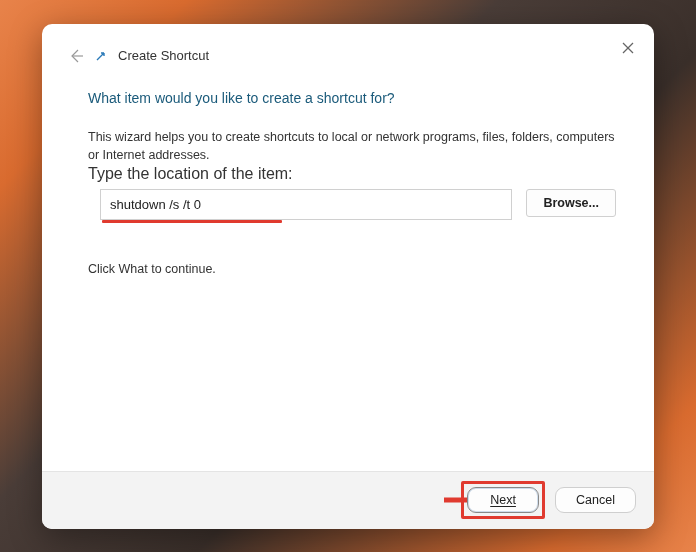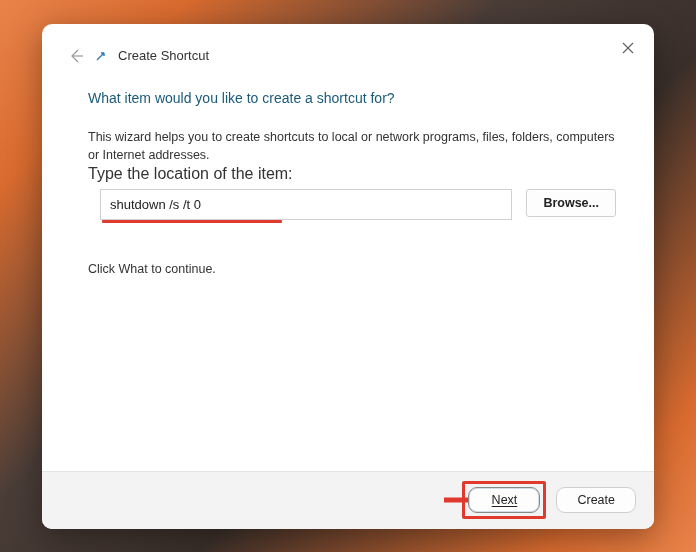--- a/index.html
+++ b/index.html
@@ -235,16 +235,16 @@
   <div class="footer">
     <div class="arrow-annotation">
       <svg viewBox="0 0 64 22">
         <line x1="2" y1="11" x2="48" y2="11" stroke="#e03a2f" stroke-width="5"></line>
         <polygon points="46,2 64,11 46,20" fill="#e03a2f"></polygon>
       </svg>
     </div>
     <span class="next-highlight">
       <button class="footer-btn"><span>Next</span></button>
     </span>
-    <button class="footer-btn">Create</button>
+    <button class="footer-btn">Cancel</button>
   </div>
 
 </div>
 
 </body></html>

